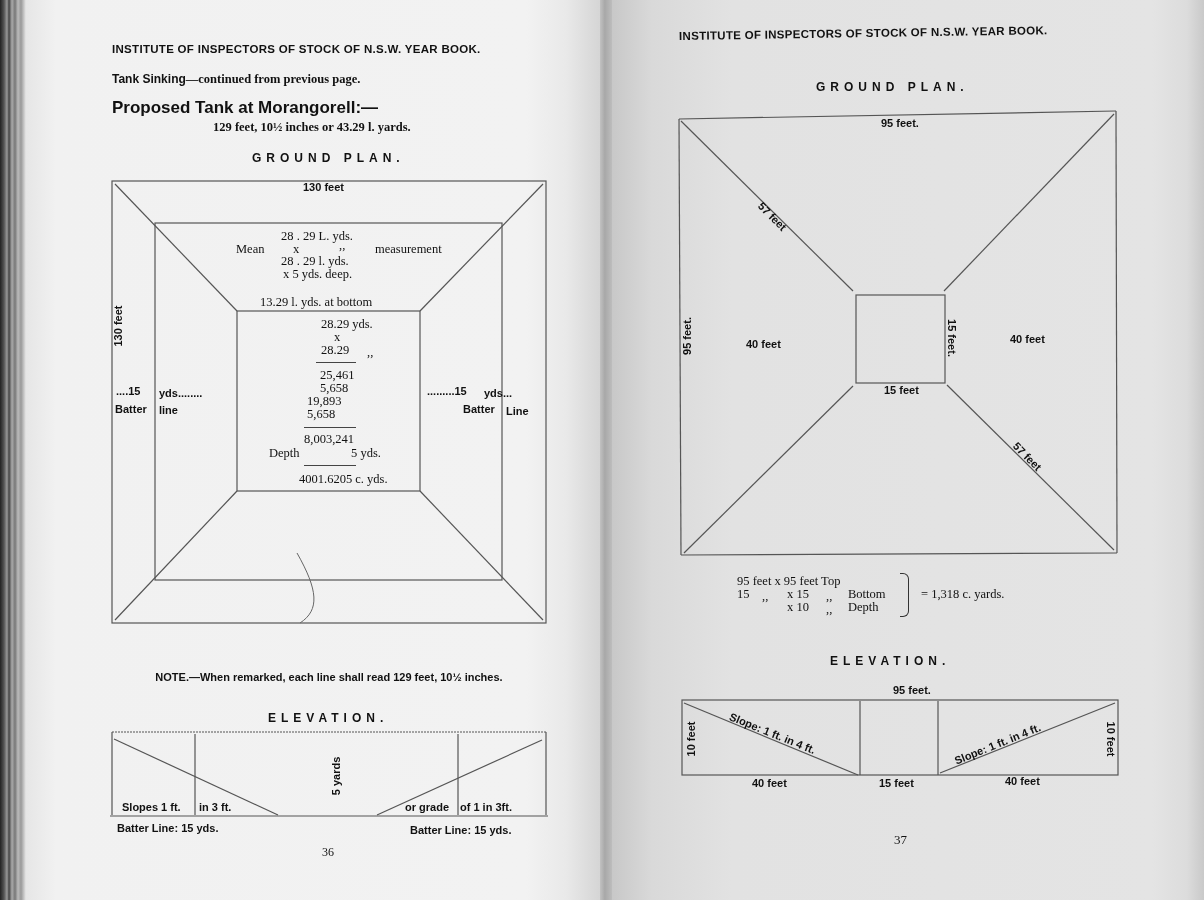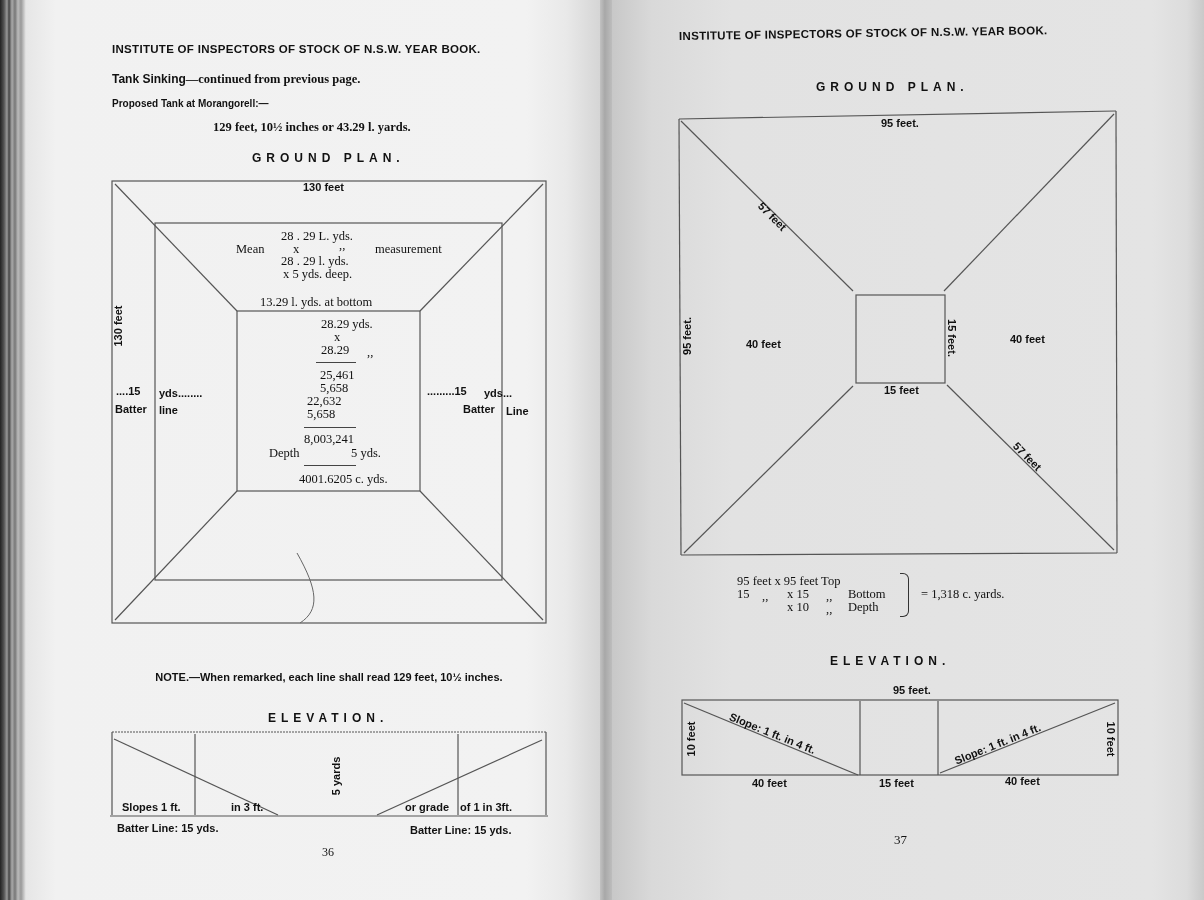--- a/index.html
+++ b/index.html
@@ -31,21 +31,21 @@
   <div class="edge-left"></div>
 
   <div class="page page-left"></div>
   <div class="gutter"></div>
   <div class="page page-right"></div>
 
   <div class="abs sans-b hdr" style="left:112px;top:43px;">INSTITUTE OF INSPECTORS OF STOCK OF N.S.W. YEAR BOOK.</div>
   <div class="abs" style="left:112px;top:72px;font-size:12px;">
     <span class="sans-b">Tank Sinking</span><span class="serif" style="font-weight:bold;font-size:12.5px;">—continued from previous page.</span>
   </div>
-  <div class="abs sans-b" style="left:112px;top:98px;font-size:10px;">Proposed Tank at Morangorell:—</div>
+  <div class="abs sans-b" style="left:112px;top:98px;font-size:17px;">Proposed Tank at Morangorell:—</div>
   <div class="abs serif" style="left:213px;top:120px;font-size:12.5px;font-weight:bold;">129 feet, 10½ inches or 43.29 l. yards.</div>
   <div class="abs sans-b spaced" style="left:252px;top:151px;">GROUND PLAN.</div>
 
   <svg class="lines" width="1204" height="900">
     <rect x="112" y="181" width="434" height="442"></rect>
     <rect x="155" y="223" width="347" height="357"></rect>
     <rect x="237" y="311" width="183" height="180"></rect>
     <line x1="115" y1="184" x2="237" y2="311"></line>
     <line x1="543" y1="184" x2="420" y2="311"></line>
     <line x1="115" y1="620" x2="237" y2="491"></line>
@@ -65,21 +65,21 @@
   <div class="abs serif ser" style="left:283px;top:267px;">x 5 yds. deep.</div>
   <div class="abs serif ser" style="left:260px;top:295px;">13.29 l. yds. at bottom</div>
 
   <div class="abs serif ser" style="left:321px;top:317px;">28.29 yds.</div>
   <div class="abs serif ser" style="left:334px;top:330px;">x</div>
   <div class="abs serif ser" style="left:321px;top:343px;">28.29</div>
   <div class="abs serif ser" style="left:367px;top:345px;">,,</div>
   <div class="rule" style="left:316px;top:362px;width:40px;"></div>
   <div class="abs serif ser" style="left:320px;top:368px;">25,461</div>
   <div class="abs serif ser" style="left:320px;top:381px;">5,658</div>
-  <div class="abs serif ser" style="left:307px;top:394px;">22,632</div>
+  <div class="abs serif ser" style="left:307px;top:394px;">19,893</div>
   <div class="abs serif ser" style="left:307px;top:407px;">5,658</div>
   <div class="rule" style="left:304px;top:427px;width:52px;"></div>
   <div class="abs serif ser" style="left:304px;top:432px;">8,003,241</div>
   <div class="abs serif ser" style="left:269px;top:446px;">Depth</div>
   <div class="abs serif ser" style="left:351px;top:446px;">5 yds.</div>
   <div class="rule" style="left:304px;top:465px;width:52px;"></div>
   <div class="abs serif ser" style="left:299px;top:472px;">4001.6205 c. yds.</div>
 
   <div class="abs sans-b lbl" style="left:116px;top:385px;">....15</div>
   <div class="abs sans-b lbl" style="left:159px;top:387px;">yds........</div>
@@ -99,21 +99,21 @@
     <line x1="112" y1="732" x2="112" y2="815"></line>
     <line x1="546" y1="732" x2="546" y2="815"></line>
     <line x1="110" y1="816" x2="548" y2="816"></line>
     <line x1="195" y1="734" x2="195" y2="815"></line>
     <line x1="458" y1="734" x2="458" y2="815"></line>
     <line x1="114" y1="739" x2="278" y2="815"></line>
     <line x1="377" y1="815" x2="542" y2="740"></line>
   </svg>
   <div class="abs sans-b lbl" style="left:306px;top:770px;width:60px;transform:rotate(-90deg);text-align:center;">5 yards</div>
   <div class="abs sans-b lbl" style="left:122px;top:801px;">Slopes 1 ft.</div>
-  <div class="abs sans-b lbl" style="left:199px;top:801px;margin-left:32px;">in 3 ft.</div>
+  <div class="abs sans-b lbl" style="left:199px;top:801px;">in 3 ft.</div>
   <div class="abs sans-b lbl" style="left:405px;top:801px;">or grade</div>
   <div class="abs sans-b lbl" style="left:460px;top:801px;">of 1 in 3ft.</div>
   <div class="abs sans-b lbl" style="left:117px;top:822px;">Batter Line: 15 yds.</div>
   <div class="abs sans-b lbl" style="left:410px;top:824px;">Batter Line: 15 yds.</div>
   <div class="abs serif" style="left:322px;top:845px;font-size:12px;">36</div>
 
   <div class="abs sans-b hdr" style="left:679px;top:30px;transform:rotate(-0.9deg);transform-origin:left;">INSTITUTE OF INSPECTORS OF STOCK OF N.S.W. YEAR BOOK.</div>
   <div class="abs sans-b spaced" style="left:816px;top:80px;">GROUND PLAN.</div>
 
   <svg class="lines" width="1204" height="900">

